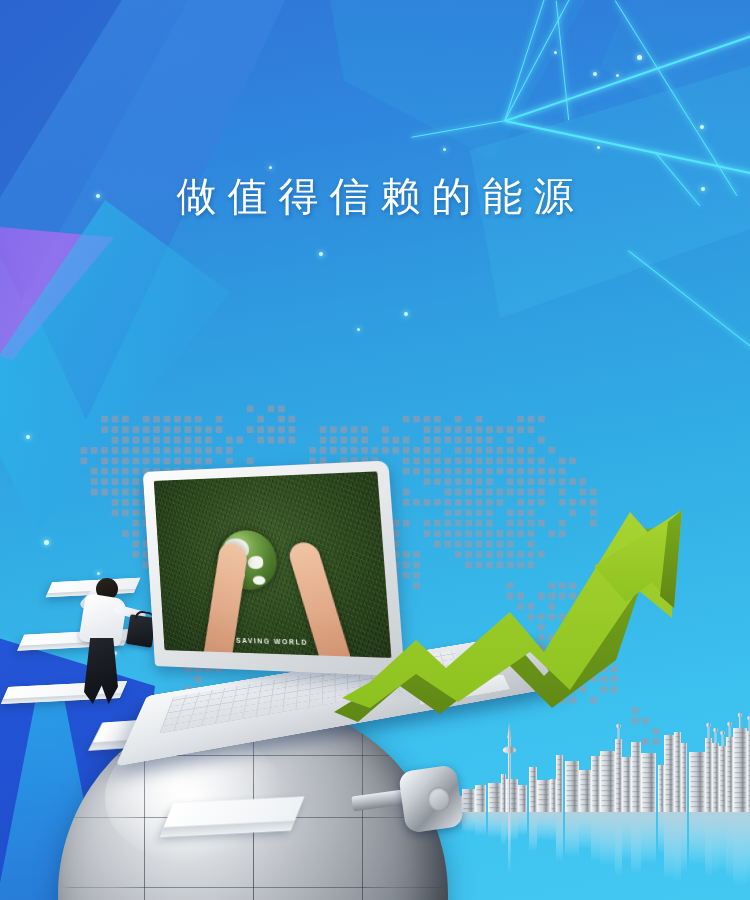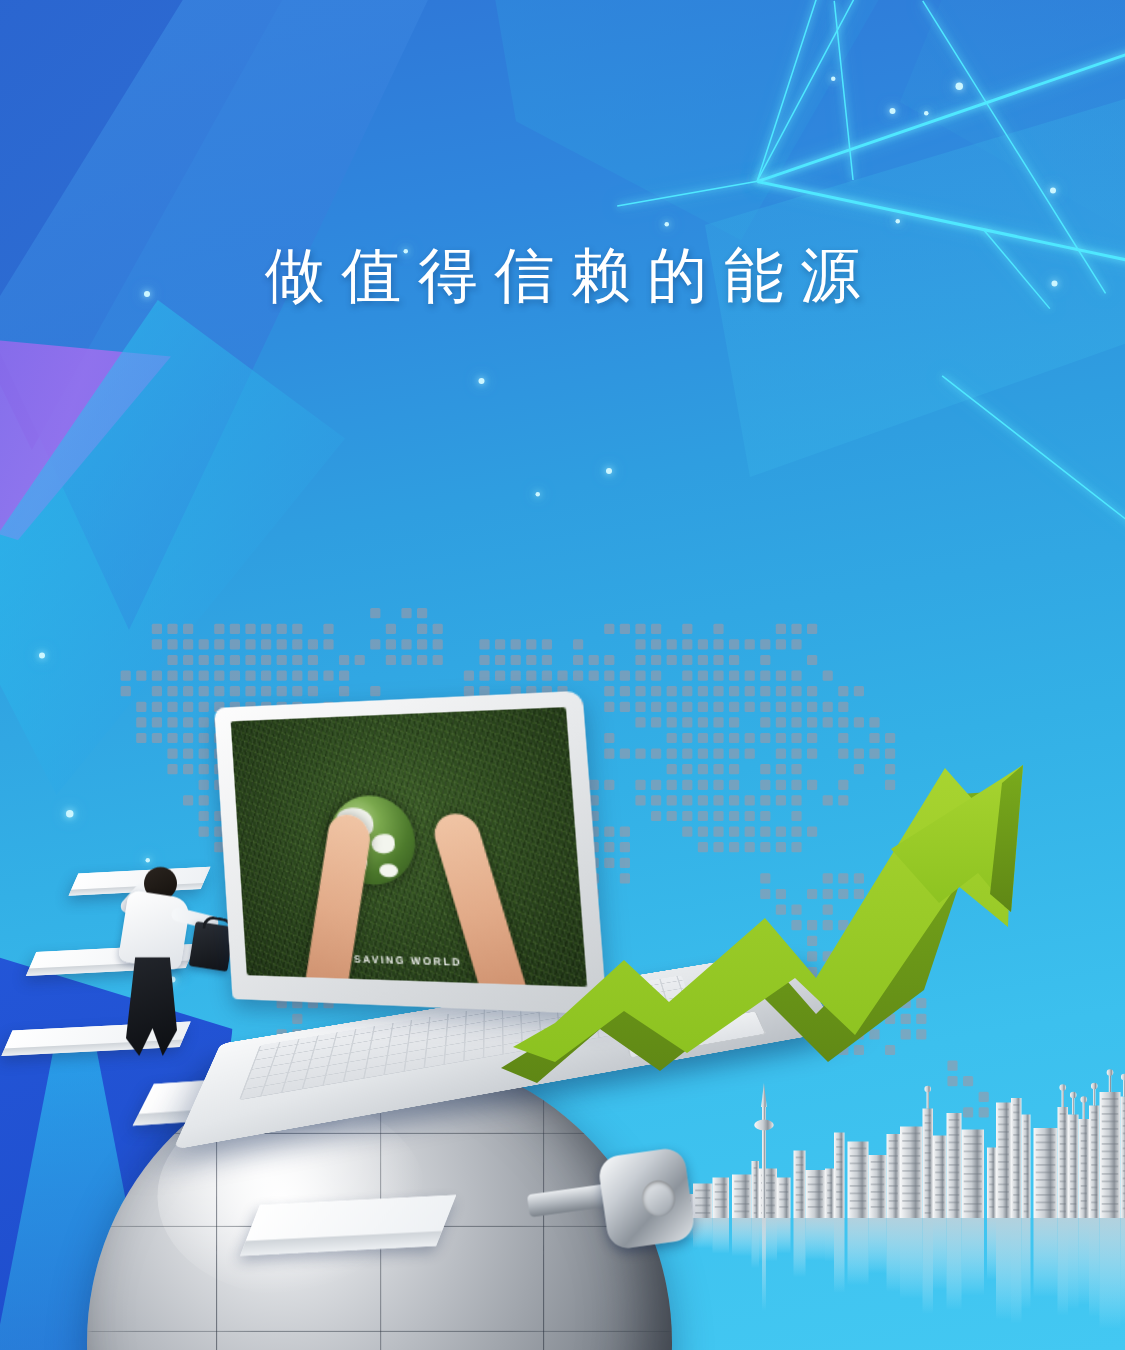--- a/index.html
+++ b/index.html
@@ -53,21 +53,21 @@
   #worldmap rect{fill:#9d9aa8;}
 
   
   #title-block{position:absolute;left:0;top:128px;width:750px;text-align:center;}
   #main-title{
     font-family:"DejaVu Sans","Liberation Sans",sans-serif;
     font-size:66px;font-weight:700;color:#ffffff;letter-spacing:14px;
     text-indent:14px;line-height:1.0;
     text-shadow:2px 4px 5px rgba(10,45,95,.42),0 1px 0 rgba(255,255,255,.5);
   }
-  #sub-title{margin-top:28px;}
+  #sub-title{margin-top:40px;}
   .subline{
     font-family:"DejaVu Sans","Liberation Sans",sans-serif;
     font-size:40px;font-weight:400;color:#ffffff;letter-spacing:11px;
     text-indent:11px;line-height:1.42;
     text-shadow:1px 2px 4px rgba(10,45,95,.38);
   }
 
   
   #skyline{position:absolute;left:432px;top:712px;width:318px;height:188px;}
 

